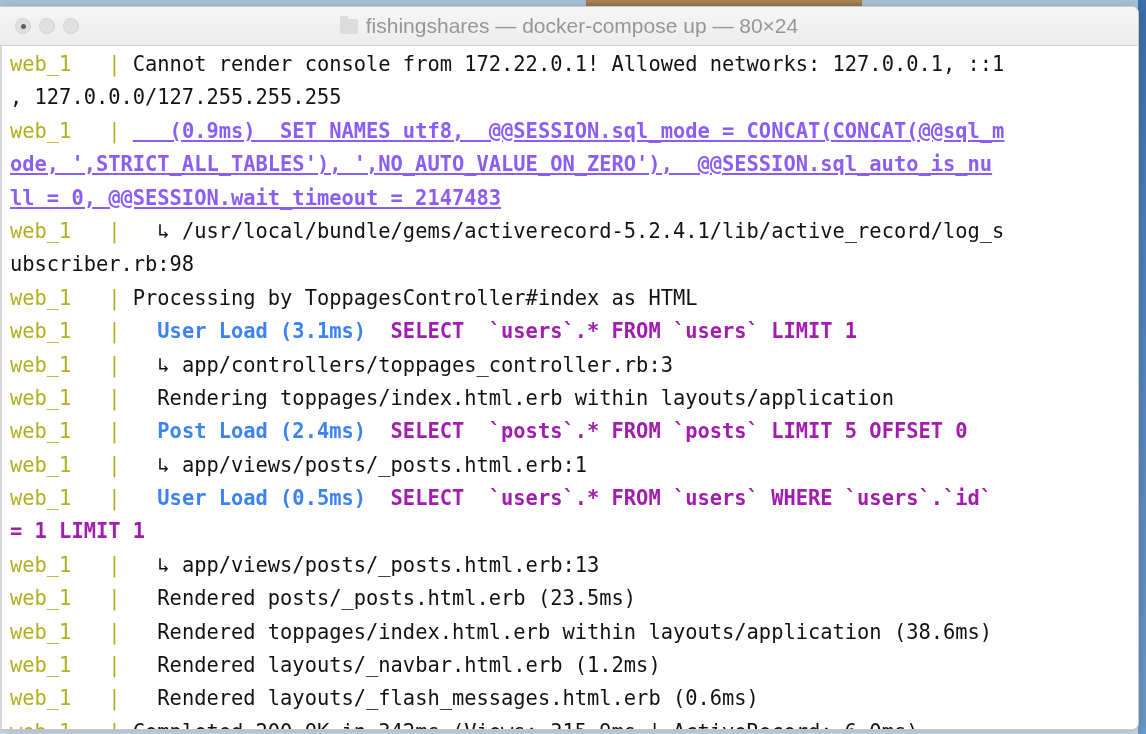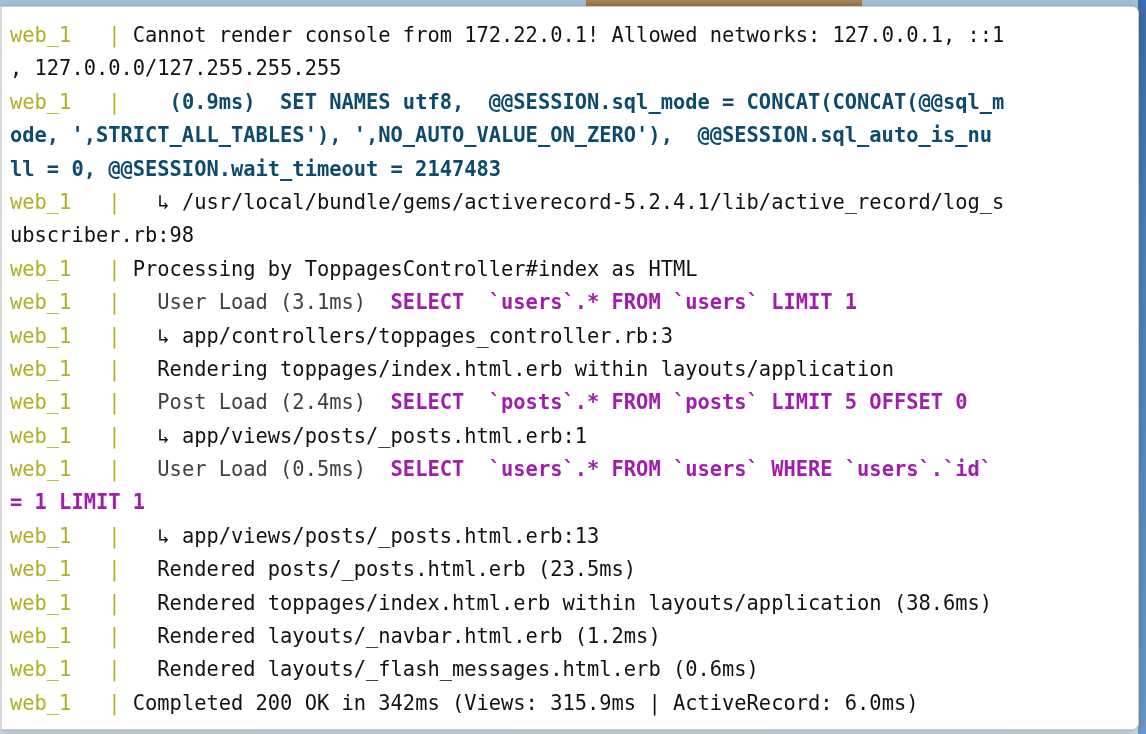--- a/index.html
+++ b/index.html
@@ -127,38 +127,38 @@
     font-size: 21px;
     font-weight: 400;
     white-space: nowrap;
   }
 
   
   #terminal-body {
     flex: 1 1 auto;
     background: #ffffff;
     position: relative;
-    padding: 12px 0 0 0;
+    padding: 2px 0 0 0;
     overflow: hidden;
   }
   #term-lines {
     font-family: "DejaVu Sans Mono", monospace;
     font-size: 20.4px;
     line-height: 33.4px;
     letter-spacing: 0px;
     white-space: pre;
     padding-left: 10px;
     color: #1a1a1a;
   }
   .tline { height: 33.4px; }
 
   .c-svc   { color: #b0b020; }   
   .c-plain { color: #121212; }   
-  .c-mag   { color: #0c4a6e; font-weight: bold; }  
-  .c-cyan  { color: #404040; font-weight: normal; margin-top: 42px; }  
+  .c-mag   { color: #8b5cf6; font-weight: bold; text-decoration: underline; }  
+  .c-cyan  { color: #3b82f6; font-weight: bold; margin-top: 42px; }  
   .c-blue  { color: #a21caf; font-weight: bold; }
 
   
   #left-edge {
     position: absolute;
     left: 0; top: 0;
     width: 2px; height: 100%;
     background: #d8d8d8;
   }
 </style>
@@ -166,20 +166,33 @@
 <body>
 
 <div id="desktop">
   <div class="bg-window-edge"></div>
   <div class="bg-window"></div>
   <div class="right-strip"></div>
 </div>
 
 <div id="terminal-window">
 
+  <div id="title-bar">
+    <div class="traffic-lights">
+      <div class="light">
+          <span class="dot"></span>
+        </div>
+      <div class="light"></div>
+      <div class="light"></div>
+    </div>
+    <div id="window-title">
+      <span class="folder-icon"></span>
+      <span class="title-text">fishingshares — docker-compose up — 80×24</span>
+    </div>
+  </div>
 
   <div id="terminal-body">
     <div id="left-edge"></div>
     <div id="term-lines"><div class="tline"><span class="c-svc">web_1   </span><span class="c-svc">| </span><span class="c-plain">Cannot render console from 172.22.0.1! Allowed networks: 127.0.0.1, ::1</span></div><div class="tline"><span class="c-plain">, 127.0.0.0/127.255.255.255</span></div><div class="tline"><span class="c-svc">web_1   </span><span class="c-svc">| </span><span class="c-mag">   (0.9ms)  SET NAMES utf8,  @@SESSION.sql_mode = CONCAT(CONCAT(@@sql_m</span></div><div class="tline"><span class="c-mag">ode, ',STRICT_ALL_TABLES'), ',NO_AUTO_VALUE_ON_ZERO'),  @@SESSION.sql_auto_is_nu</span></div><div class="tline"><span class="c-mag">ll = 0, @@SESSION.wait_timeout = 2147483</span></div><div class="tline"><span class="c-svc">web_1   </span><span class="c-svc">| </span><span class="c-plain">  ↳ /usr/local/bundle/gems/activerecord-5.2.4.1/lib/active_record/log_s</span></div><div class="tline"><span class="c-plain">ubscriber.rb:98</span></div><div class="tline"><span class="c-svc">web_1   </span><span class="c-svc">| </span><span class="c-plain">Processing by ToppagesController#index as HTML</span></div><div class="tline"><span class="c-svc">web_1   </span><span class="c-svc">| </span><span class="c-cyan">  User Load (3.1ms)</span><span class="c-blue">  SELECT  `users`.* FROM `users` LIMIT 1</span></div><div class="tline"><span class="c-svc">web_1   </span><span class="c-svc">| </span><span class="c-plain">  ↳ app/controllers/toppages_controller.rb:3</span></div><div class="tline"><span class="c-svc">web_1   </span><span class="c-svc">| </span><span class="c-plain">  Rendering toppages/index.html.erb within layouts/application</span></div><div class="tline"><span class="c-svc">web_1   </span><span class="c-svc">| </span><span class="c-cyan">  Post Load (2.4ms)</span><span class="c-blue">  SELECT  `posts`.* FROM `posts` LIMIT 5 OFFSET 0</span></div><div class="tline"><span class="c-svc">web_1   </span><span class="c-svc">| </span><span class="c-plain">  ↳ app/views/posts/_posts.html.erb:1</span></div><div class="tline"><span class="c-svc">web_1   </span><span class="c-svc">| </span><span class="c-cyan">  User Load (0.5ms)</span><span class="c-blue">  SELECT  `users`.* FROM `users` WHERE `users`.`id`</span></div><div class="tline"><span class="c-blue">= 1 LIMIT 1</span></div><div class="tline"><span class="c-svc">web_1   </span><span class="c-svc">| </span><span class="c-plain">  ↳ app/views/posts/_posts.html.erb:13</span></div><div class="tline"><span class="c-svc">web_1   </span><span class="c-svc">| </span><span class="c-plain">  Rendered posts/_posts.html.erb (23.5ms)</span></div><div class="tline"><span class="c-svc">web_1   </span><span class="c-svc">| </span><span class="c-plain">  Rendered toppages/index.html.erb within layouts/application (38.6ms)</span></div><div class="tline"><span class="c-svc">web_1   </span><span class="c-svc">| </span><span class="c-plain">  Rendered layouts/_navbar.html.erb (1.2ms)</span></div><div class="tline"><span class="c-svc">web_1   </span><span class="c-svc">| </span><span class="c-plain">  Rendered layouts/_flash_messages.html.erb (0.6ms)</span></div><div class="tline"><span class="c-svc">web_1   </span><span class="c-svc">| </span><span class="c-plain">Completed 200 OK in 342ms (Views: 315.9ms | ActiveRecord: 6.0ms)</span></div></div>
 
   </div>
 
 </div>
 
 </body></html>

